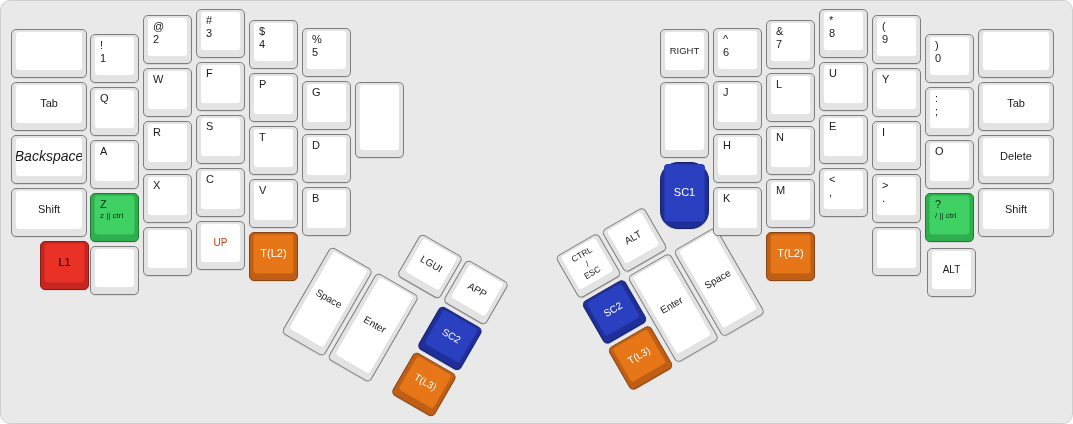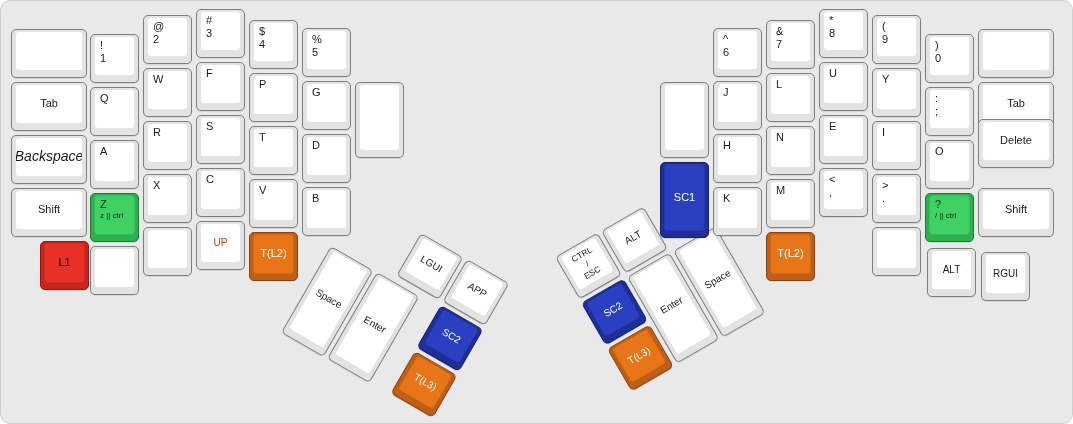--- a/index.html
+++ b/index.html
@@ -323,26 +323,33 @@
         </div>
       </div>
     </div>
     <div class="key" style="left: 672px; top: 250px; width: 49px; height: 100px; background: rgb(227, 227, 227); border-color: rgb(126, 126, 126); transform: rotate(-30deg); transform-origin: left top;">
       <div class="cap align-c" style="background: rgb(255, 255, 255);">
         <div class="labels" style="color: rgb(26, 26, 26);">
           <div class="line" style="font-size: 10px;">Space</div>
         </div>
       </div>
     </div>
+    <div class="key" style="left: 659px; top: 28px; width: 49px; height: 49px; background: rgb(227, 227, 227); border-color: rgb(126, 126, 126);">
+      <div class="cap align-c" style="background: rgb(255, 255, 255);">
+        <div class="labels" style="color: rgb(26, 26, 26);">
+          <div class="line" style="font-size: 9.5px;">RIGHT</div>
+        </div>
+      </div>
+    </div>
     <div class="key" style="left: 659px; top: 81px; width: 49px; height: 76px; background: rgb(227, 227, 227); border-color: rgb(126, 126, 126);">
       <div class="cap align-tl" style="background: rgb(255, 255, 255);">
         <div class="labels" style="color: rgb(26, 26, 26);"></div>
       </div>
     </div>
-    <div class="key" style="left: 659px; top: 161px; width: 49px; height: 76px; background: rgb(30, 47, 154); border-color: rgb(21, 32, 107);">
+    <div class="key" style="left: 659px; top: 161px; width: 49px; height: 67px; background: rgb(30, 47, 154); border-color: rgb(21, 32, 107); border-radius: 18px;">
       <div class="cap align-c" style="background: rgb(42, 64, 192);">
         <div class="labels" style="color: rgb(255, 255, 255);">
           <div class="line">SC1</div>
         </div>
       </div>
     </div>
     <div class="key" style="left: 712px; top: 27px; width: 49px; height: 49px; background: rgb(227, 227, 227); border-color: rgb(126, 126, 126);">
       <div class="cap align-tl" style="background: rgb(255, 255, 255);">
         <div class="labels" style="color: rgb(26, 26, 26);">
           <div class="line">^</div>
@@ -503,40 +510,33 @@
         </div>
       </div>
     </div>
     <div class="key" style="left: 926px; top: 247px; width: 49px; height: 49px; background: rgb(227, 227, 227); border-color: rgb(126, 126, 126);">
       <div class="cap align-c" style="background: rgb(255, 255, 255);">
         <div class="labels" style="color: rgb(26, 26, 26);">
           <div class="line" style="font-size: 10px;">ALT</div>
         </div>
       </div>
     </div>
-    <div class="key" style="left: 980px; top: 251px; width: 49px; height: 49px; background: rgb(227, 227, 227); border-color: rgb(126, 126, 126);">
-      <div class="cap align-c" style="background: rgb(255, 255, 255);">
-        <div class="labels" style="color: rgb(26, 26, 26);">
-          <div class="line" style="font-size: 10px;">RGUI</div>
-        </div>
-      </div>
-    </div>
     <div class="key" style="left: 977px; top: 28px; width: 76px; height: 49px; background: rgb(227, 227, 227); border-color: rgb(126, 126, 126);">
       <div class="cap align-tl" style="background: rgb(255, 255, 255);">
         <div class="labels" style="color: rgb(26, 26, 26);"></div>
       </div>
     </div>
     <div class="key" style="left: 977px; top: 81px; width: 76px; height: 49px; background: rgb(227, 227, 227); border-color: rgb(126, 126, 126);">
       <div class="cap align-c" style="background: rgb(255, 255, 255);">
         <div class="labels" style="color: rgb(26, 26, 26);">
           <div class="line">Tab</div>
         </div>
       </div>
     </div>
-    <div class="key" style="left: 977px; top: 118px; width: 76px; height: 49px; background: rgb(227, 227, 227); border-color: rgb(126, 126, 126);">
+    <div class="key" style="left: 977px; top: 134px; width: 76px; height: 49px; background: rgb(227, 227, 227); border-color: rgb(126, 126, 126);">
       <div class="cap align-c" style="background: rgb(255, 255, 255);">
         <div class="labels" style="color: rgb(26, 26, 26);">
           <div class="line">Delete</div>
         </div>
       </div>
     </div>
     <div class="key" style="left: 977px; top: 187px; width: 76px; height: 49px; background: rgb(227, 227, 227); border-color: rgb(126, 126, 126);">
       <div class="cap align-c" style="background: rgb(255, 255, 255);">
         <div class="labels" style="color: rgb(26, 26, 26);">
           <div class="line">Shift</div>

